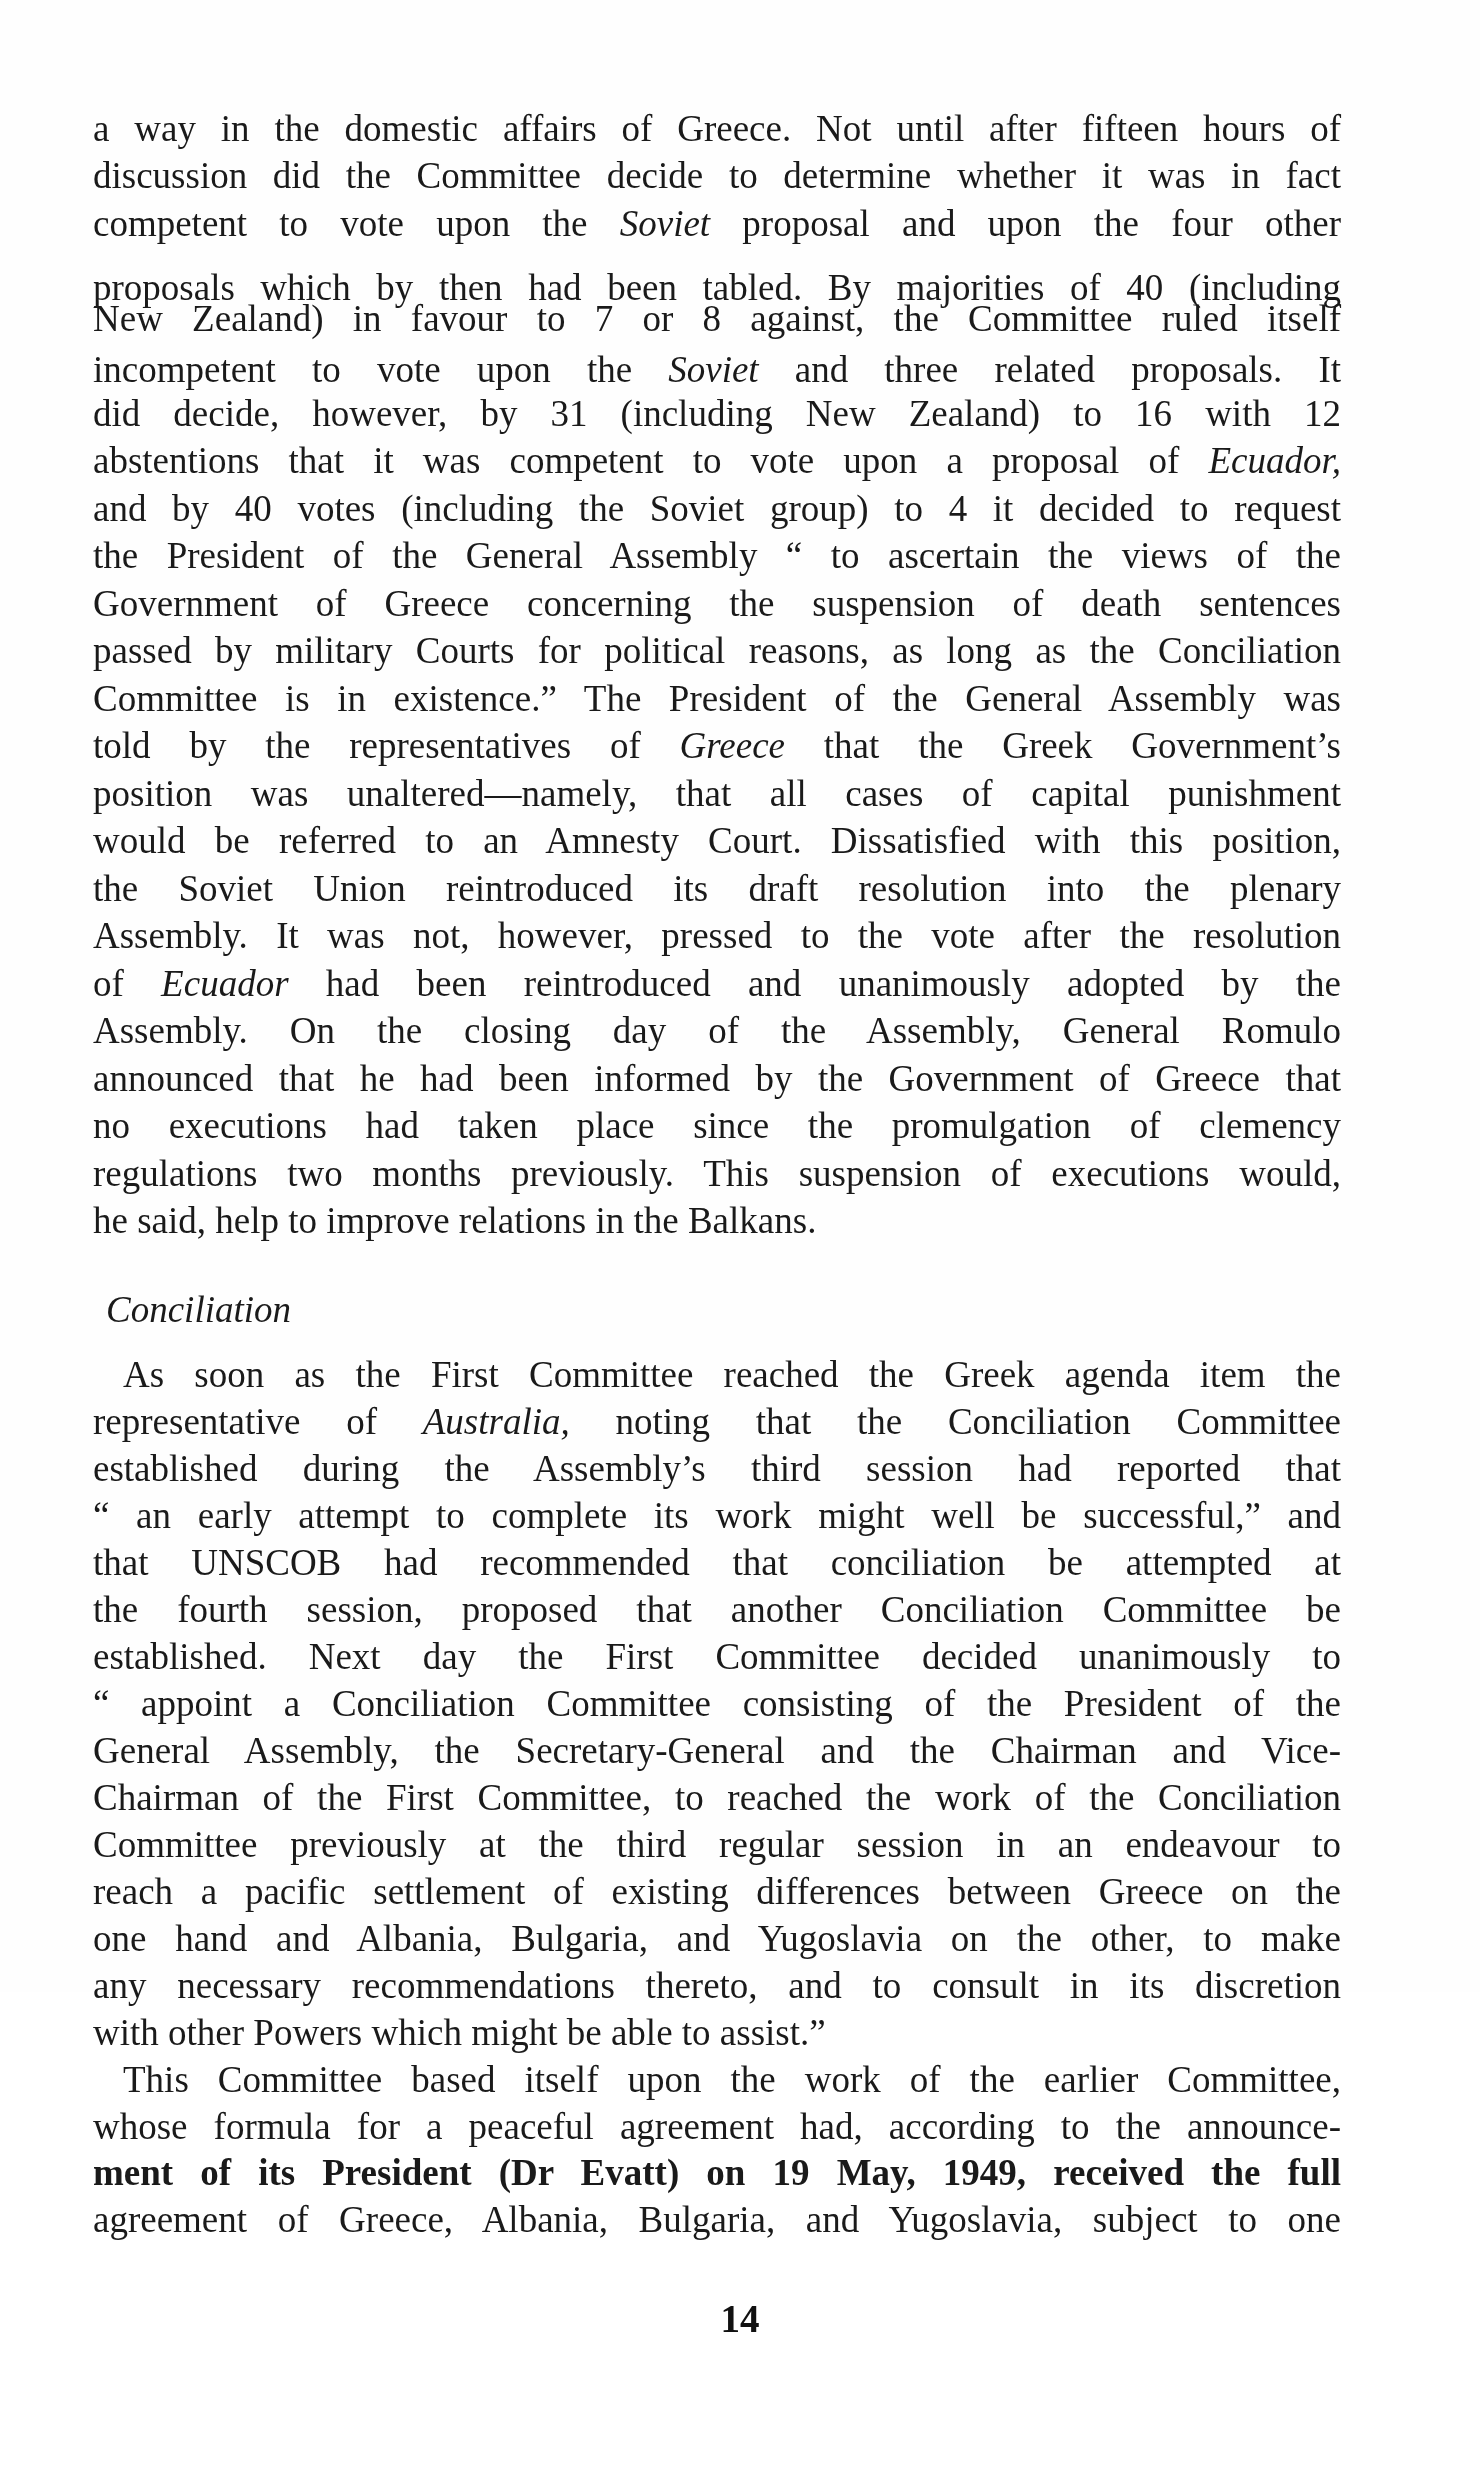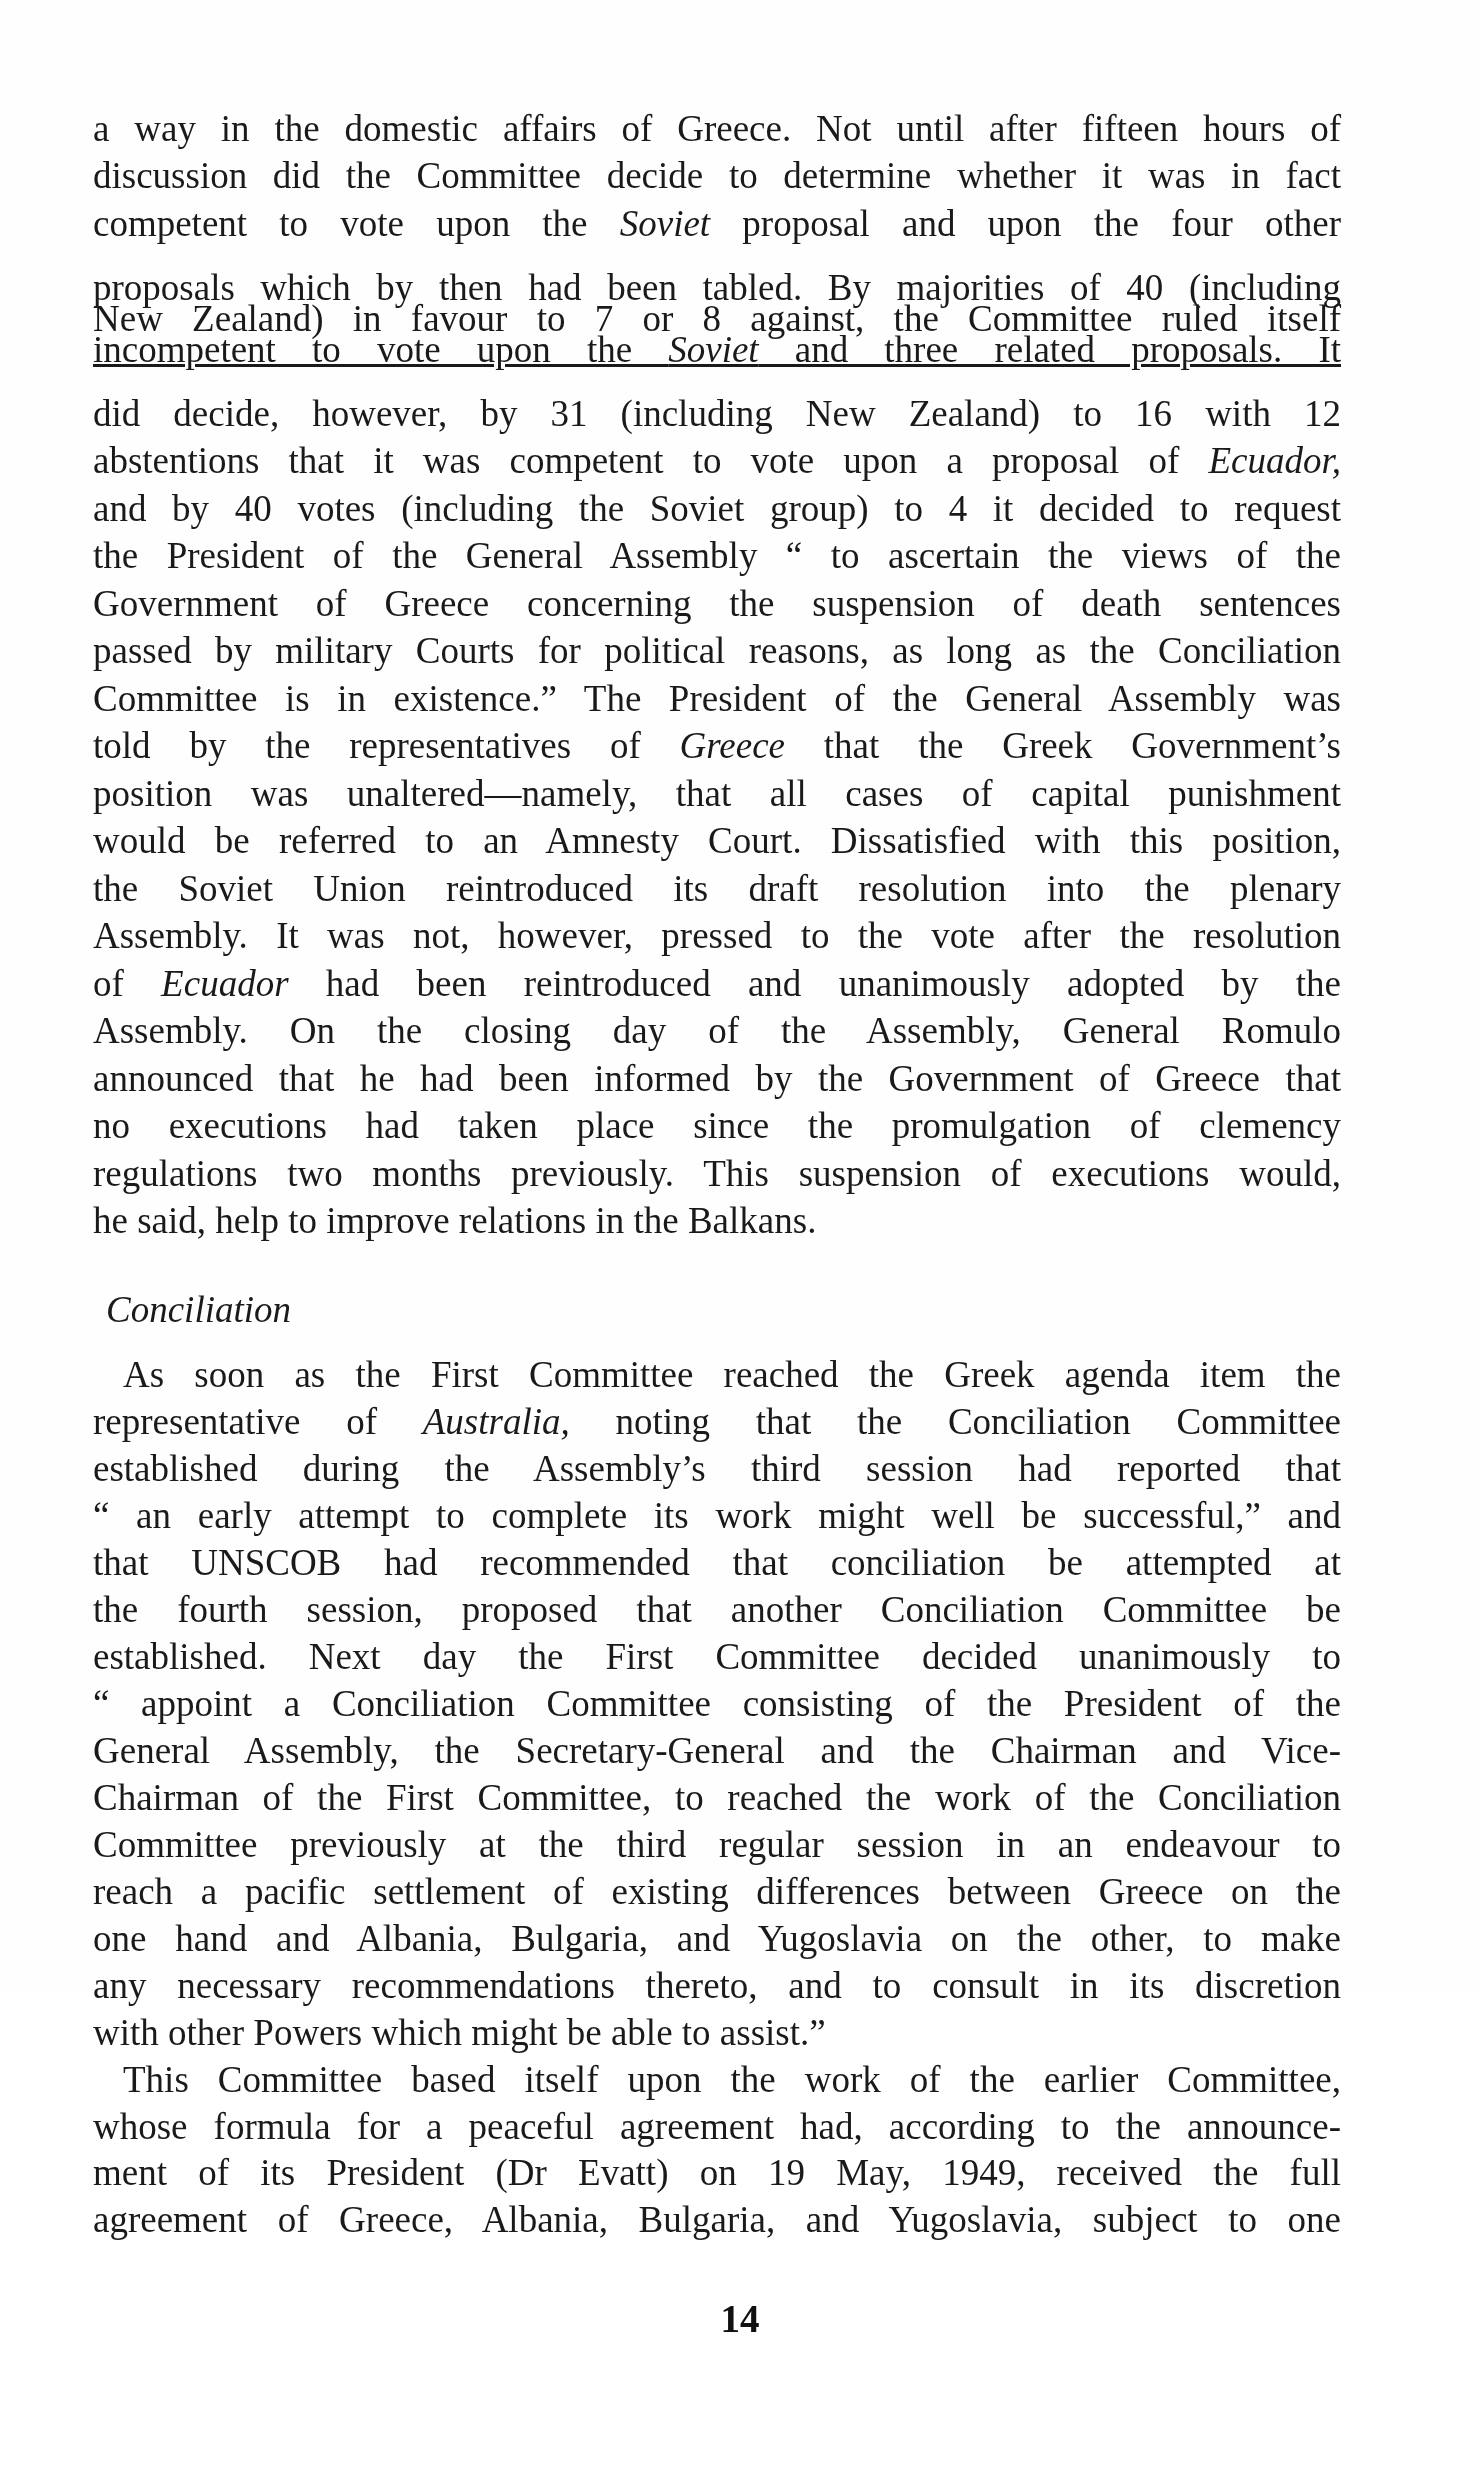--- a/index.html
+++ b/index.html
@@ -46,21 +46,21 @@
 </head>
 <body>
 
 <div class="page">
   <div id="p1">
       <div class="line" style="top: 107px;">a way in the domestic affairs of Greece.  Not until after fifteen hours of</div>
       <div class="line" style="top: 154px;">discussion did the Committee decide to determine whether it was in fact</div>
       <div class="line" style="top: 202px;">competent to vote upon the <i>Soviet</i> proposal and upon the four other</div>
       <div class="line" style="top: 266px;">proposals which by then had been tabled.  By majorities of 40 (including</div>
       <div class="line" style="top: 297px;">New Zealand) in favour to 7 or 8 against, the Committee ruled itself</div>
-      <div class="line" style="top: 328px; text-decoration: underline;">incompetent to vote upon the <i>Soviet</i> and three related proposals.  It</div>
+      <div class="line" style="top: 348px;">incompetent to vote upon the <i>Soviet</i> and three related proposals.  It</div>
       <div class="line" style="top: 392px;">did decide, however, by 31 (including New Zealand) to 16 with 12</div>
       <div class="line" style="top: 439px;">abstentions that it was competent to vote upon a proposal of <i>Ecuador,</i></div>
       <div class="line" style="top: 487px;">and by 40 votes (including the Soviet group) to 4 it decided to request</div>
       <div class="line" style="top: 534px;">the President of the General Assembly “ to ascertain the views of the</div>
       <div class="line" style="top: 582px;">Government of Greece concerning the suspension of death sentences</div>
       <div class="line" style="top: 629px;">passed by military Courts for political reasons, as long as the Conciliation</div>
       <div class="line" style="top: 677px;">Committee is in existence.”  The President of the General Assembly was</div>
       <div class="line" style="top: 724px;">told by the representatives of <i>Greece</i> that the Greek Government’s</div>
       <div class="line" style="top: 772px;">position was unaltered—namely, that all cases of capital punishment</div>
       <div class="line" style="top: 819px;">would be referred to an Amnesty Court.  Dissatisfied with this position,</div>
@@ -87,18 +87,18 @@
       <div class="line" style="top: 1776px;">Chairman of the First Committee, to reached the work of the Conciliation</div>
       <div class="line" style="top: 1823px;">Committee previously at the third regular session in an endeavour to</div>
       <div class="line" style="top: 1870px;">reach a pacific settlement of existing differences between Greece on the</div>
       <div class="line" style="top: 1917px;">one hand and Albania, Bulgaria, and Yugoslavia on the other, to make</div>
       <div class="line" style="top: 1964px;">any necessary recommendations thereto, and to consult in its discretion</div>
       <div class="line last" style="top: 2011px;">with other Powers which might be able to assist.”</div>
     </div>
   <div id="p3">
       <div class="line indent" style="top: 2058px;">This Committee based itself upon the work of the earlier Committee,</div>
       <div class="line" style="top: 2105px;">whose formula for a peaceful agreement had, according to the announce-</div>
-      <div class="line" style="top: 2151px;">ment of its President (Dr Evatt) on 19 May, 1949, received the full</div>
+      <div class="line" style="top: 2151px; font-weight: bold;">ment of its President (Dr Evatt) on 19 May, 1949, received the full</div>
       <div class="line" style="top: 2198px;">agreement of Greece, Albania, Bulgaria, and Yugoslavia, subject to one</div>
     </div>
   <div class="page-number" id="pagenum" style="top: 2297px;">14</div>
 </div>
 
 
 </body></html>

